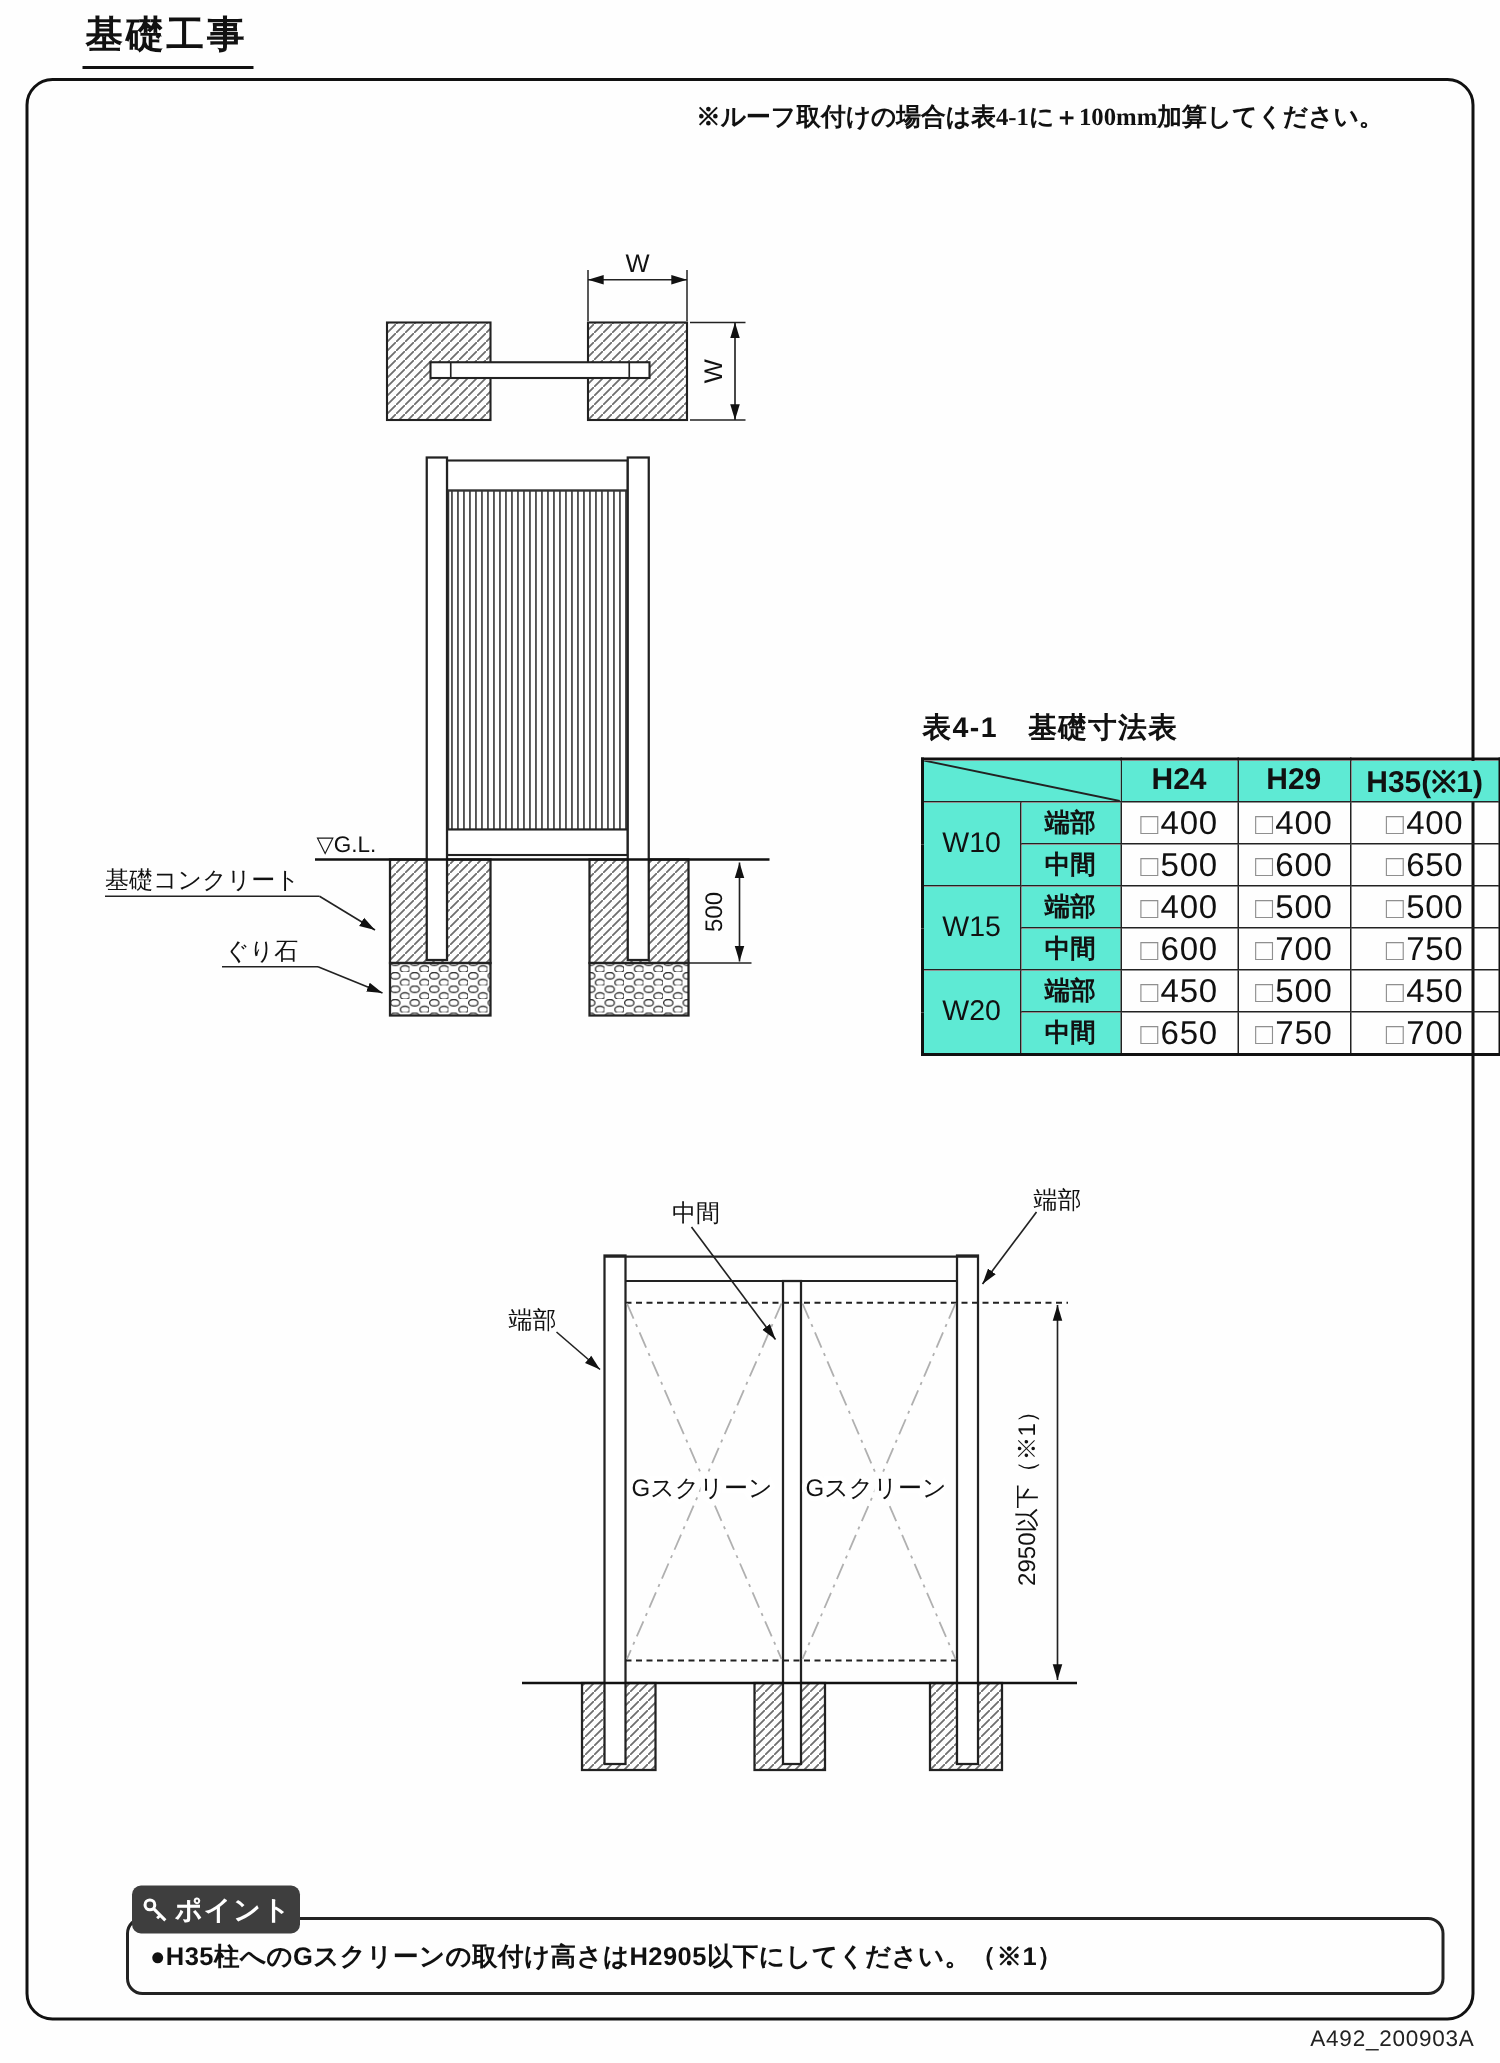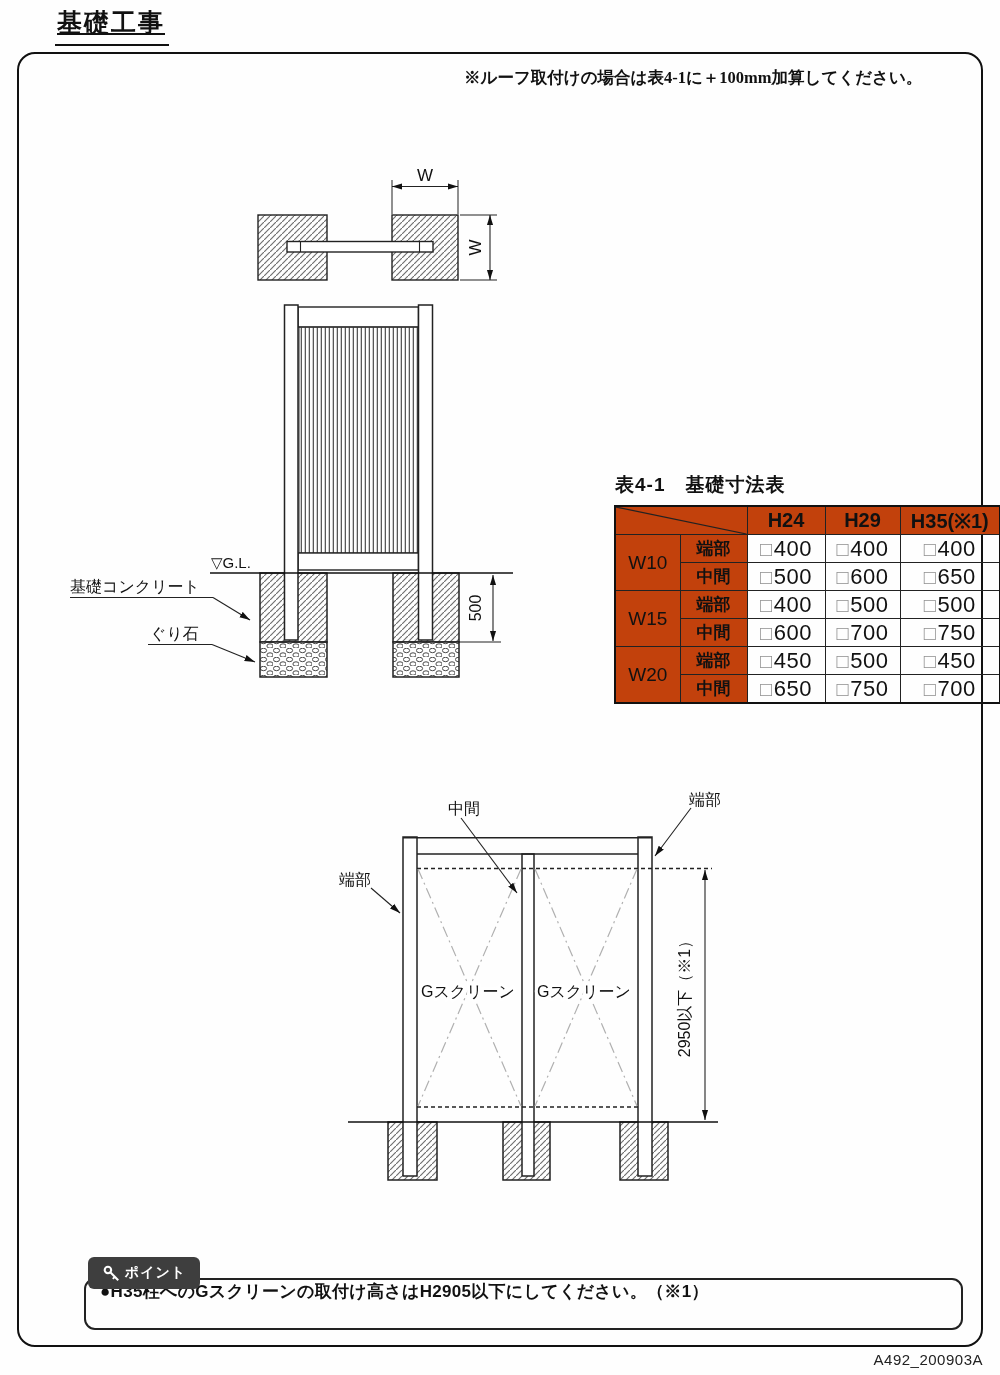--- a/index.html
+++ b/index.html
@@ -1,46 +1,46 @@
 <!DOCTYPE html>
 <html><head>
 <meta charset="utf-8">
 <style>
   html,body{margin:0;padding:0;background:#ffffff;}
   .page{position:relative;width:1000px;height:1375px;background:#fefefe;overflow:hidden;
         font-family:"Liberation Sans",sans-serif;color:#111;}
   .abs{position:absolute;}
   
   .page-title{left:55px;top:6px;font-size:25px;font-weight:700;letter-spacing:2px;
-              border-bottom:2.5px solid #111;padding:0 4px 5px 2px;margin:0;text-decoration:underline;}
+              border-bottom:2.5px solid #111;padding:0 4px 5px 2px;margin:0;}
   
   .main-box{left:17px;top:52px;width:962px;height:1291px;border:2.5px solid #111;border-radius:18px;}
   .section-heading{left:63px;top:84px;font-size:21px;font-weight:700;margin:0;letter-spacing:0.5px;}
   .notes{left:464px;top:66px;width:530px;font-size:16.5px;font-weight:700;line-height:23px;letter-spacing:0px;font-family:Liberation Serif, serif;}
   
   .dim-table-wrap{left:582px;top:472px;width:386px;padding-left:32px;}
   .dim-table-title{font-size:19px;font-weight:700;margin:0 0 7px 1px;letter-spacing:1px;}
   table.dim-table{border-collapse:collapse;table-layout:fixed;width:385px;}
   table.dim-table td,table.dim-table th{border:1.5px solid #222;padding:0;text-align:center;vertical-align:middle;overflow:hidden;}
   table.dim-table{border:2.5px solid #111;}
-  .cell-gray{background:#c2410c;}
+  .cell-gray{background:#5eead4;}
   .diag-cell{position:relative;}
   .diag-cell svg{position:absolute;left:0;top:0;width:100%;height:100%;display:block;}
   th.hcol{font-size:20px;font-weight:700;height:26px;}
   td.gcol{font-size:19px;font-weight:400;}
   td.pcol{font-size:17px;font-weight:700;height:27px;}
   td.vcol{font-size:22px;font-weight:400;letter-spacing:0.5px;}
   td.vcol .box{color:#8f8f8f;font-size:20px;margin-right:1px;}
   
   .point-box{left:84px;top:1278px;width:879px;height:52px;border:2px solid #222;border-radius:11px;
-             display:flex;align-items:flex-start;padding-left:14px;box-sizing:border-box;}
+             display:flex;align-items:center;padding-left:14px;box-sizing:border-box;}
   .point-text{font-size:17px;font-weight:700;letter-spacing:0.3px;}
   .point-badge{left:88px;top:1257px;width:112px;height:32px;background:#3e3e3e;border-radius:6px;
                display:flex;align-items:center;justify-content:center;gap:4px;color:#fff;
-               font-size:14px;font-weight:700;letter-spacing:1px;}
+               font-size:18px;font-weight:700;letter-spacing:1px;}
   .footer-code{right:17px;top:1351px;font-size:15px;color:#222;letter-spacing:0.5px;margin-left:46px;}
   svg text{font-family:"Liberation Sans",sans-serif;fill:#111;}
   .halo{paint-order:stroke;stroke:#ffffff;stroke-width:6px;}
 </style>
 </head>
 <body>
 
 <div class="page">
 
   <h1 class="abs page-title">基礎工事</h1>

